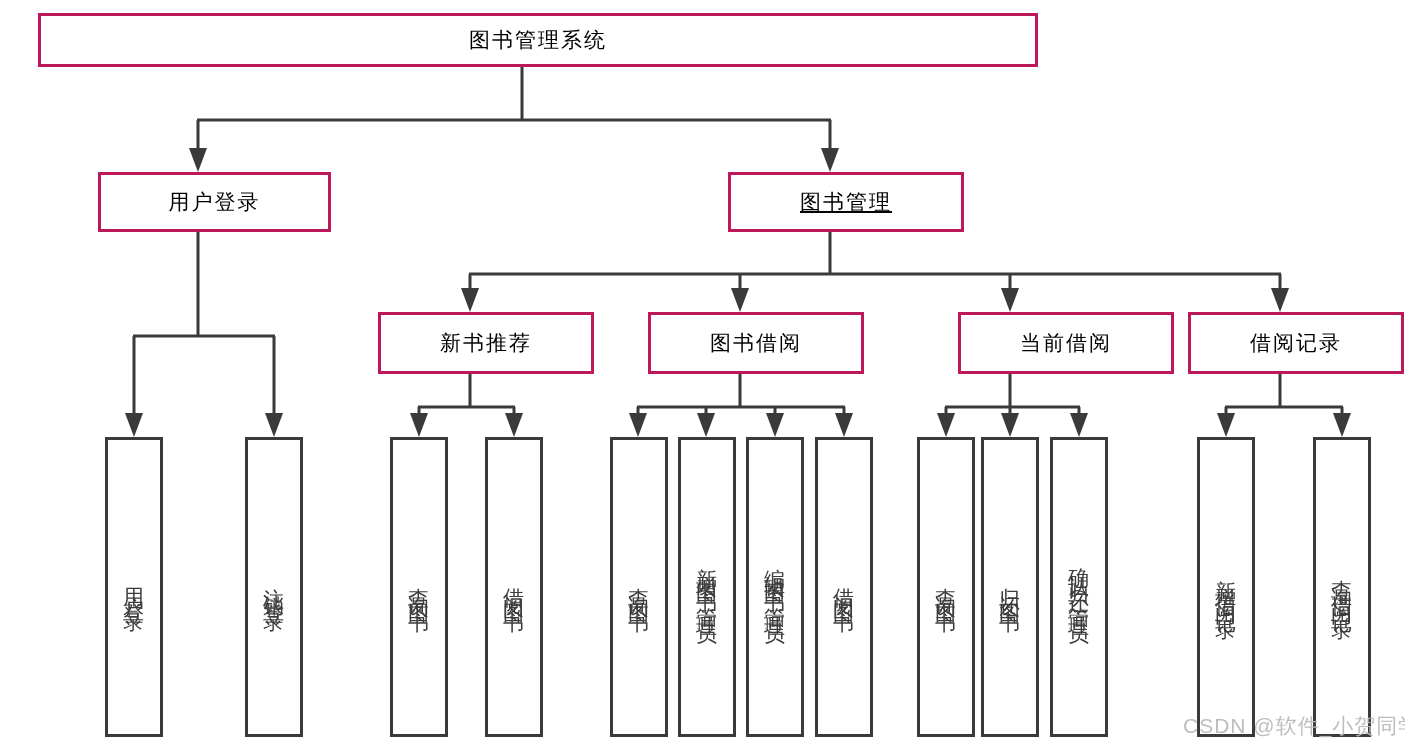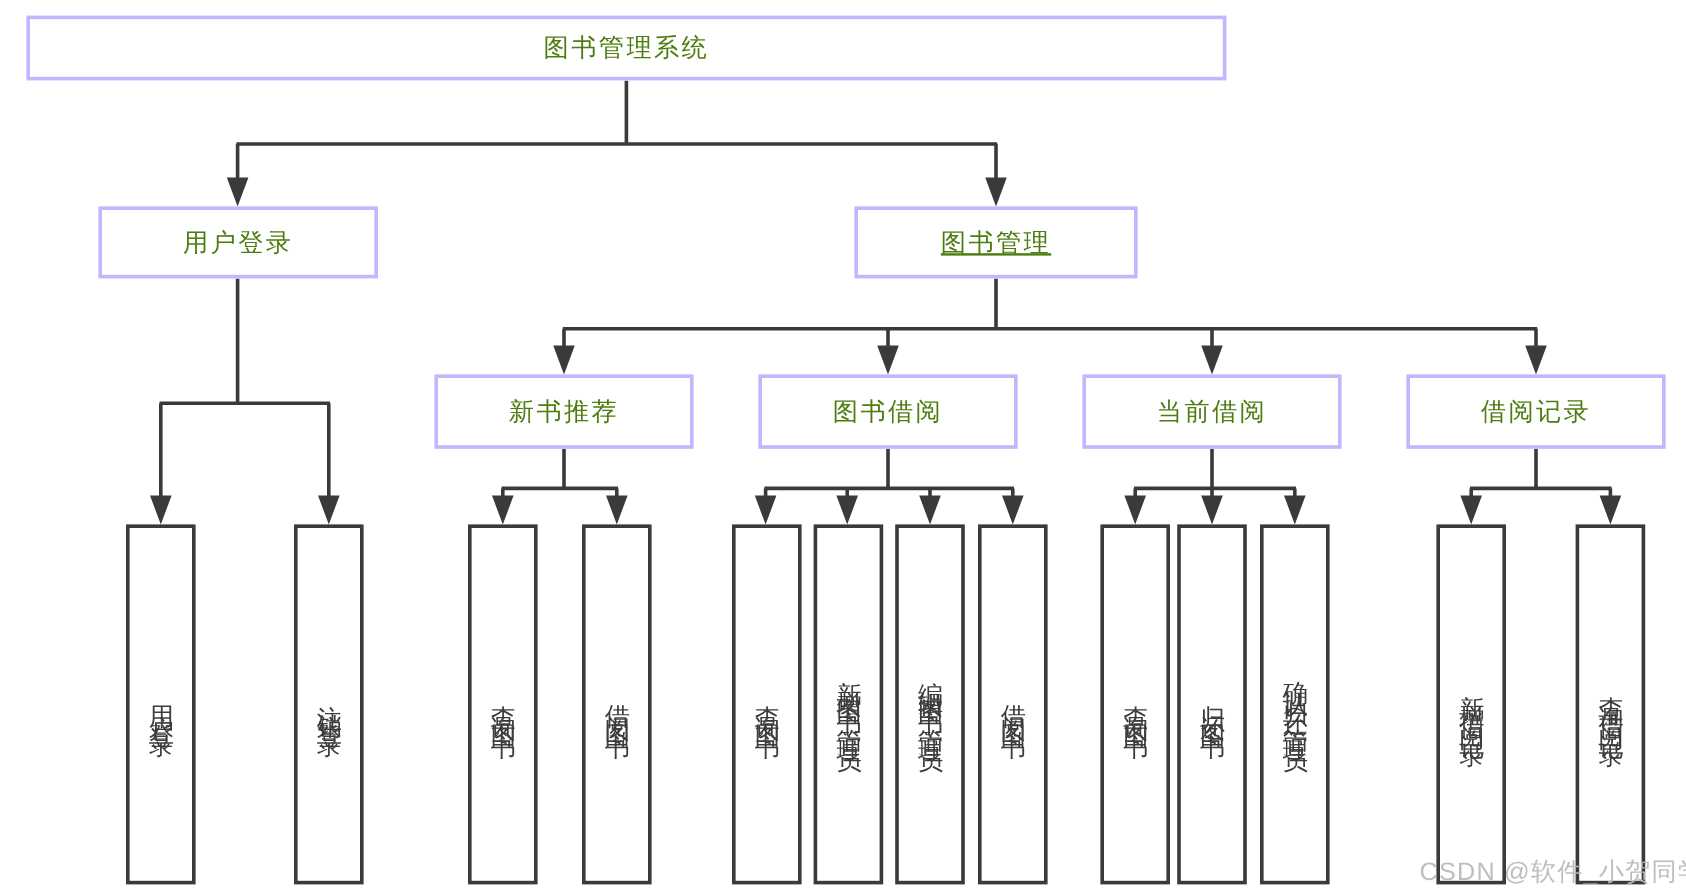--- a/index.html
+++ b/index.html
@@ -13,29 +13,30 @@
   }
   #connectors {
     position: absolute;
     left: 0; top: 0;
     width: 1405px; height: 747px;
     pointer-events: none;
   }
   .node {
     position: absolute;
     box-sizing: border-box;
-    border: 3px solid #c4b5fd;
+    border: 3px solid #be185d;
     background: #ffffff;
     display: flex;
     align-items: center;
     justify-content: center;
     font-size: 21px;
     letter-spacing: 2px;
-    color: #4d7c0f;
+    color: #000000;
     z-index: 2;
+    margin-left: 16px;
   }
   .vnode {
     position: absolute;
     box-sizing: border-box;
     border: 3px solid #3a3a3a;
     background: #ffffff;
     top: 437px;
     width: 58px;
     height: 300px;
     display: flex;
@@ -85,21 +86,21 @@
              M1333 413 L1351 413 L1342 437 Z" fill="#3a3a3a" stroke="none"></path>
   </svg>
 
   <div class="node" style="left:22px; top:13px; width:1000px; height:54px;">图书管理系统</div>
 
   <div class="node" style="left:82px; top:172px; width:233px; height:60px;">用户登录</div>
   <div class="node" style="left:712px; top:172px; width:236px; height:60px;text-decoration:underline;">图书管理</div>
 
   <div class="node" style="left:362px; top:312px; width:216px; height:62px;">新书推荐</div>
   <div class="node" style="left:632px; top:312px; width:216px; height:62px;">图书借阅</div>
-  <div class="node" style="left:902px; top:312px; width:216px; height:62px;">当前借阅</div>
+  <div class="node" style="left:942px; top:312px; width:216px; height:62px;">当前借阅</div>
   <div class="node" style="left:1172px; top:312px; width:216px; height:62px;">借阅记录</div>
 
   <div class="vnode" style="left:105px;">用户登录</div>
   <div class="vnode" style="left:245px;">注销登录</div>
 
   <div class="vnode" style="left:390px;">查询图书</div>
   <div class="vnode" style="left:485px;">借阅图书</div>
 
   <div class="vnode" style="left:610px;">查询图书</div>
   <div class="vnode" style="left:678px;">新增图书（管理员）</div>

